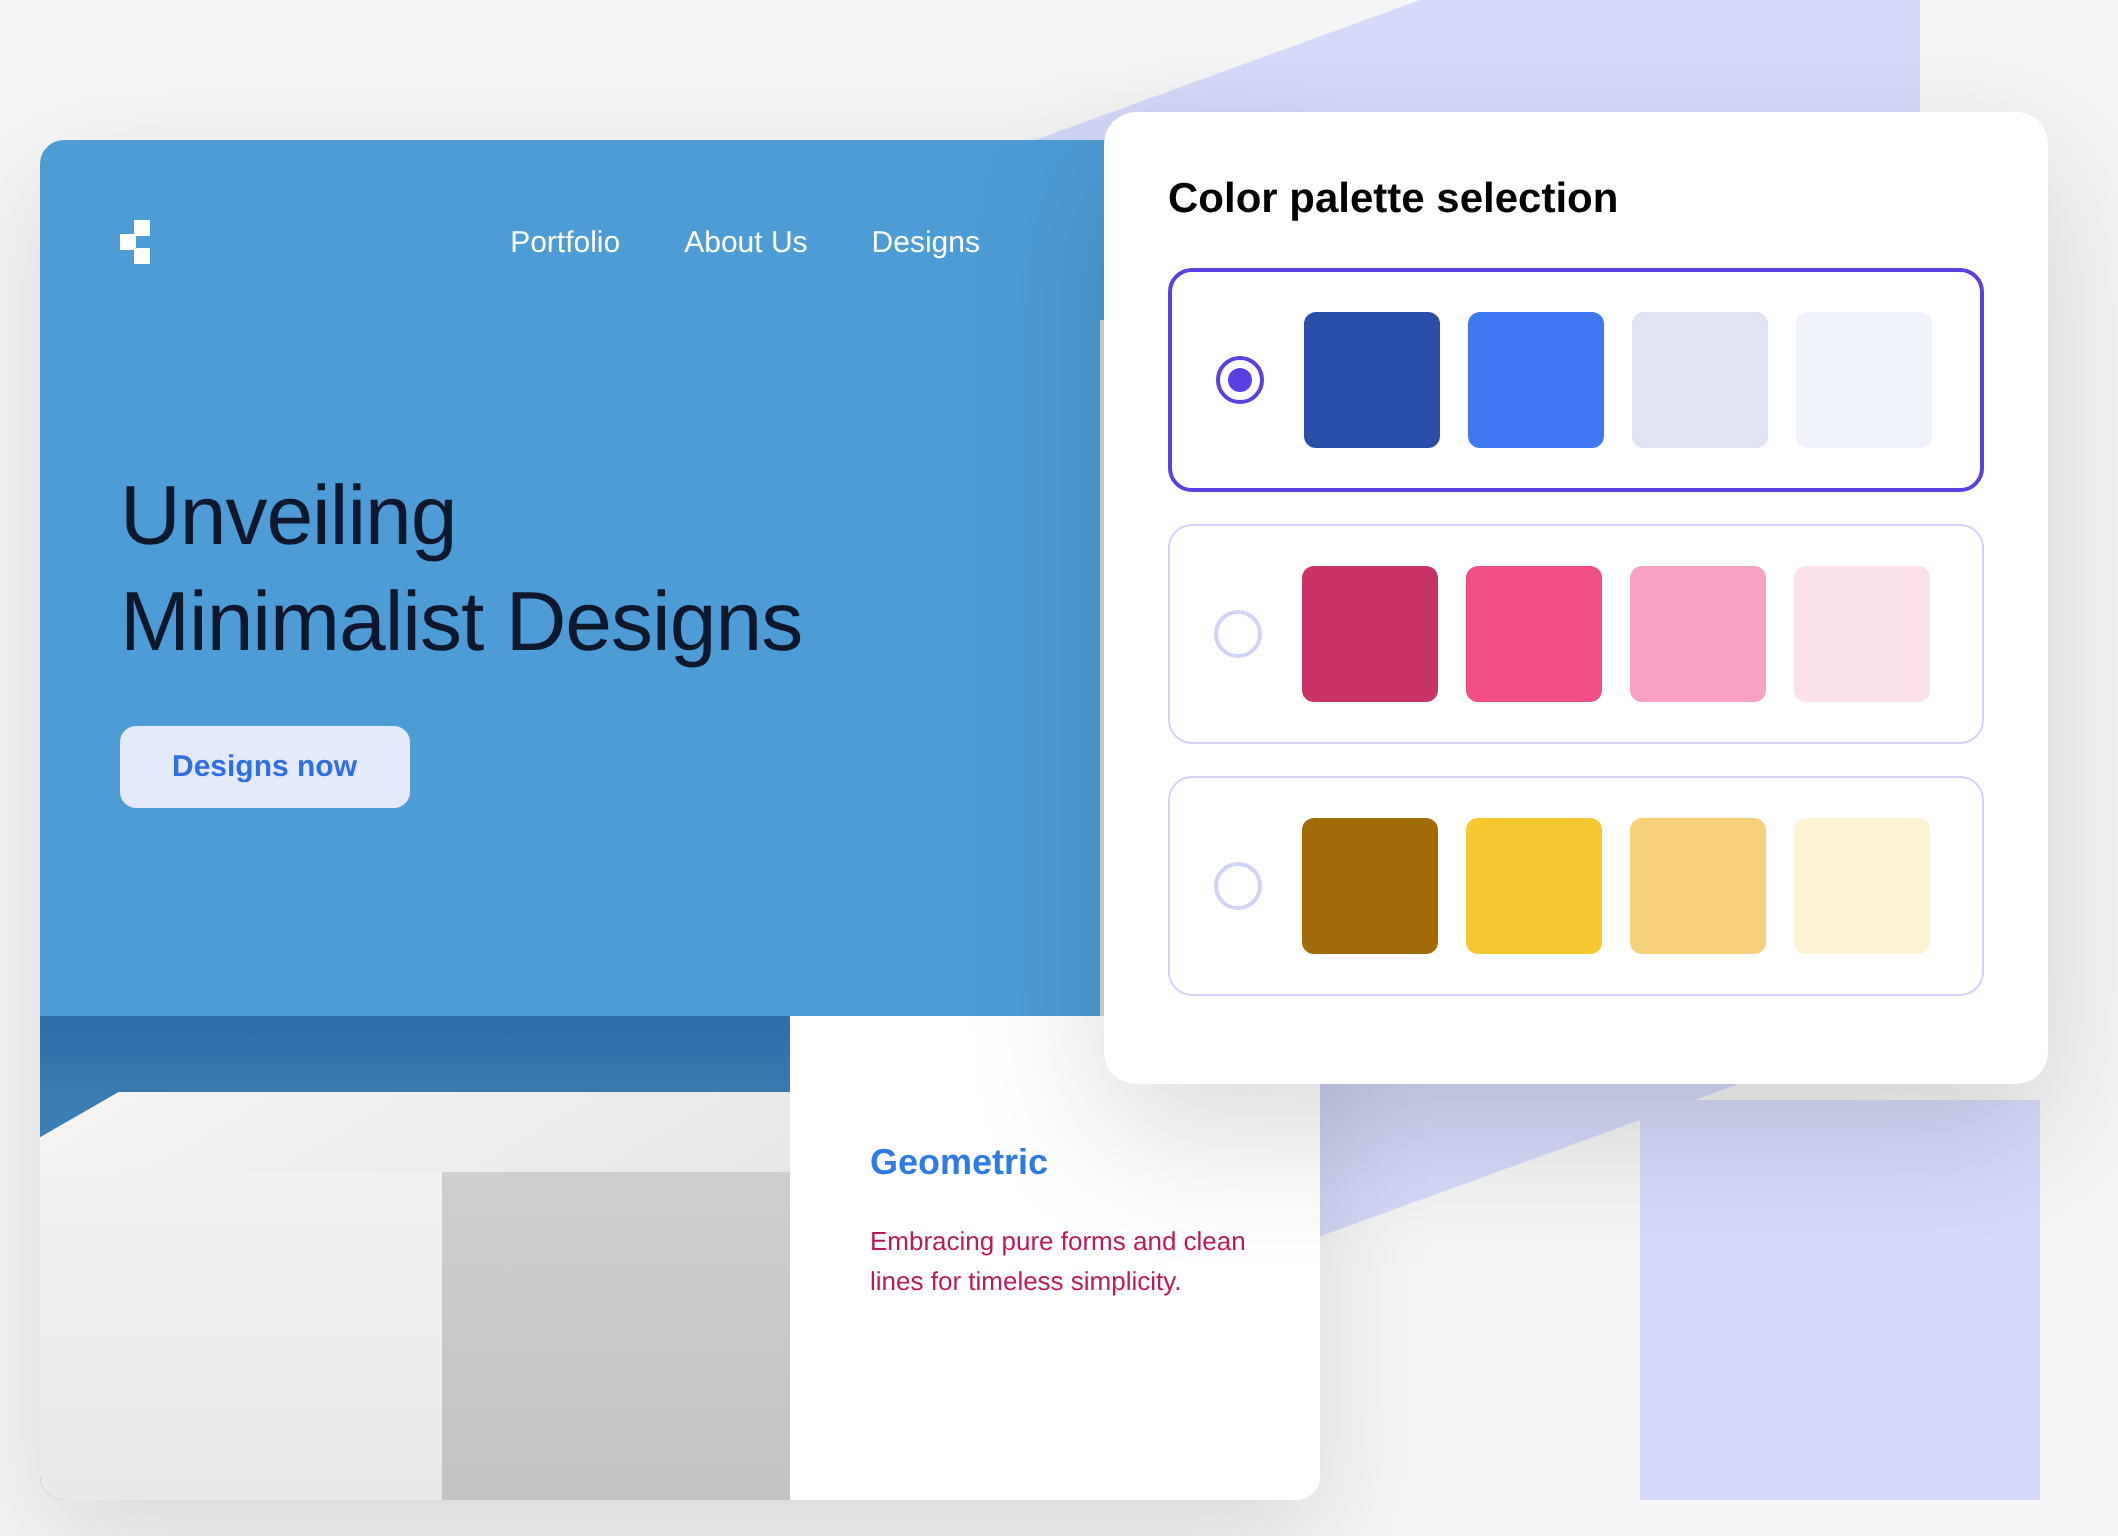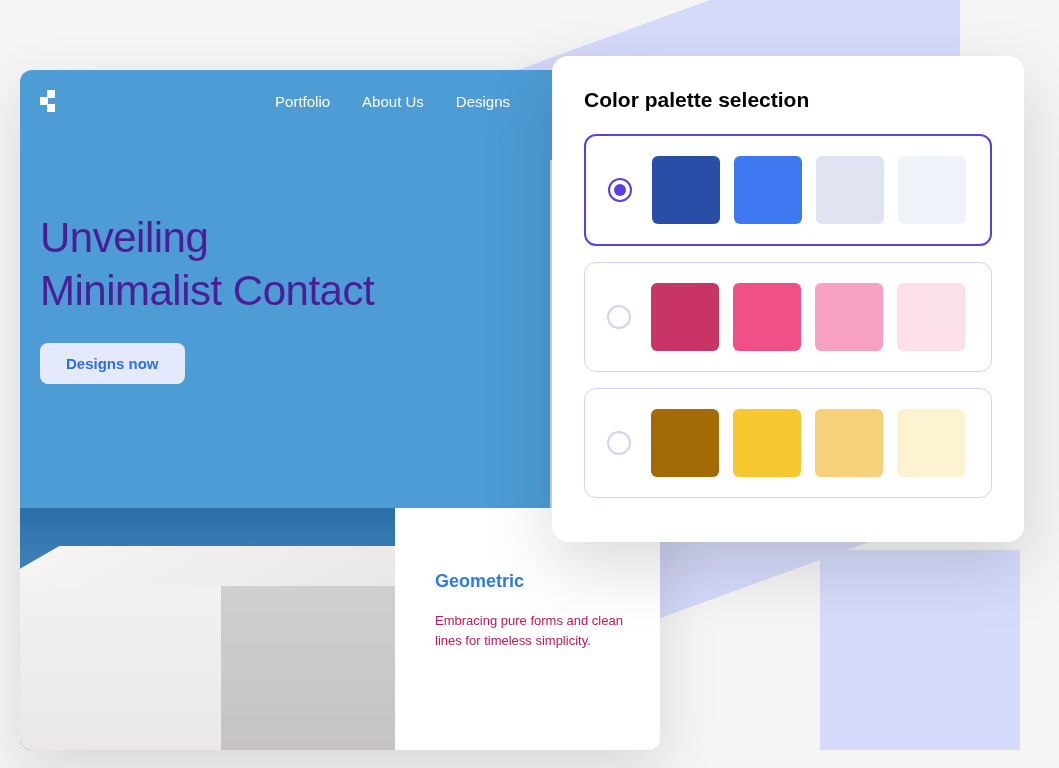--- a/index.html
+++ b/index.html
@@ -39,21 +39,21 @@
       background: #fff;
       border-radius: 12px;
       overflow: hidden;
       box-shadow: 0 20px 60px rgba(0,0,0,0.12);
       z-index: 1;
     }
     .hero {
       background: #4d9cd6;
       height: 438px;
       position: relative;
-      padding: 20px;
+      padding: 40px;
     }
     .nav {
       display: flex;
       align-items: center;
       gap: 30px;
     }
     .logo {
       width: 22px;
       height: 22px;
       position: relative;
@@ -68,21 +68,21 @@
       margin-left: auto;
       margin-right: 130px;
     }
     .nav-link {
       color: #fff;
       font-size: 15px;
       font-weight: 500;
       text-decoration: none;
     }
     .hero-title {
-      color: #4c1d95;
+      color: #0f172a;
       font-size: 42px;
       font-weight: 400;
       line-height: 1.25;
       margin-top: 100px;
       letter-spacing: -0.5px;
     }
     .explore-btn {
       display: inline-block;
       background: #e4e9fc;
       color: #2f6fe5;
@@ -249,21 +249,21 @@
         <div class="logo-sq l3"></div>
       </div>
       <div class="nav-links">
         <a class="nav-link">Portfolio</a>
         <a class="nav-link">About Us</a>
         <a class="nav-link">Designs</a>
       </div>
     </div>
     <h1 class="hero-title">
       <span>Unveiling</span><br>
-      <span>Minimalist Contact</span>
+      <span>Minimalist Designs</span>
     </h1>
     <button class="explore-btn">Designs now</button>
     <div class="building-side">
       <div class="window w1"></div>
       <div class="window w2"></div>
       <div class="window w3"></div>
       <div class="window w4"></div>
     </div>
   </div>
   <div class="lower">

